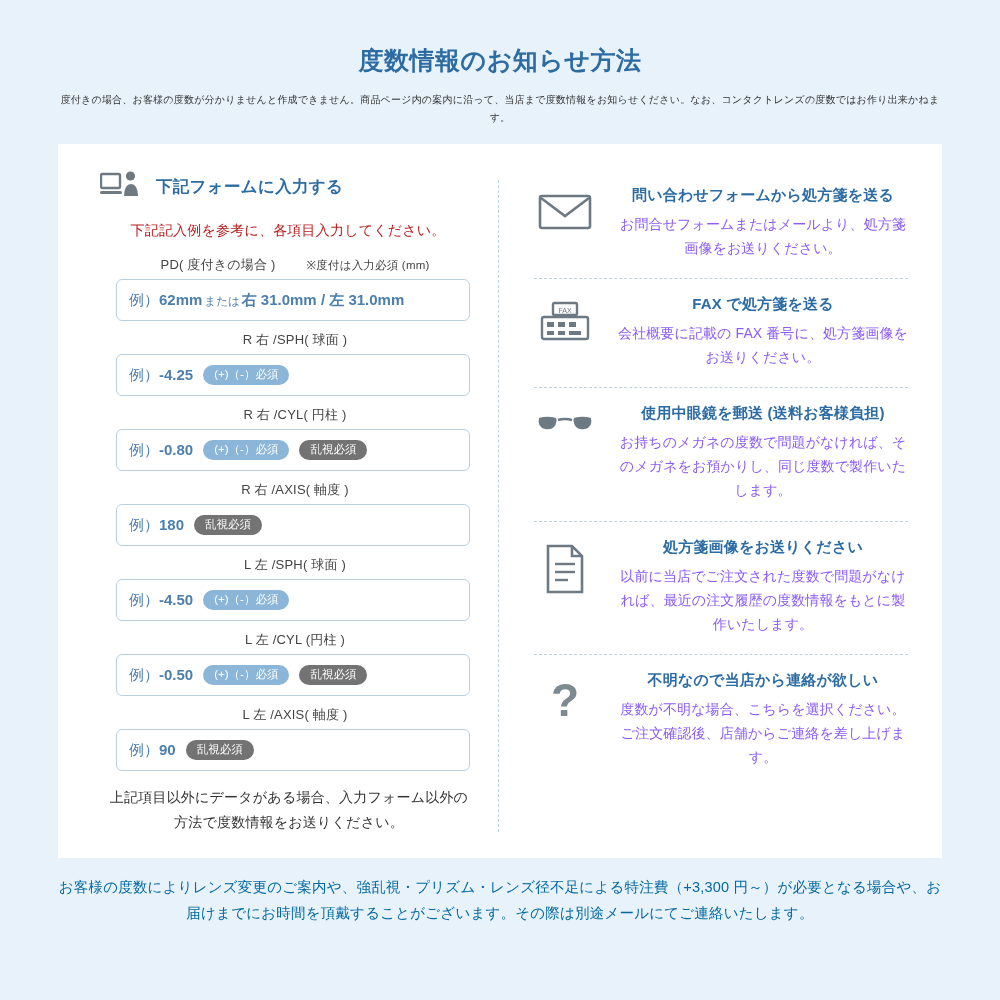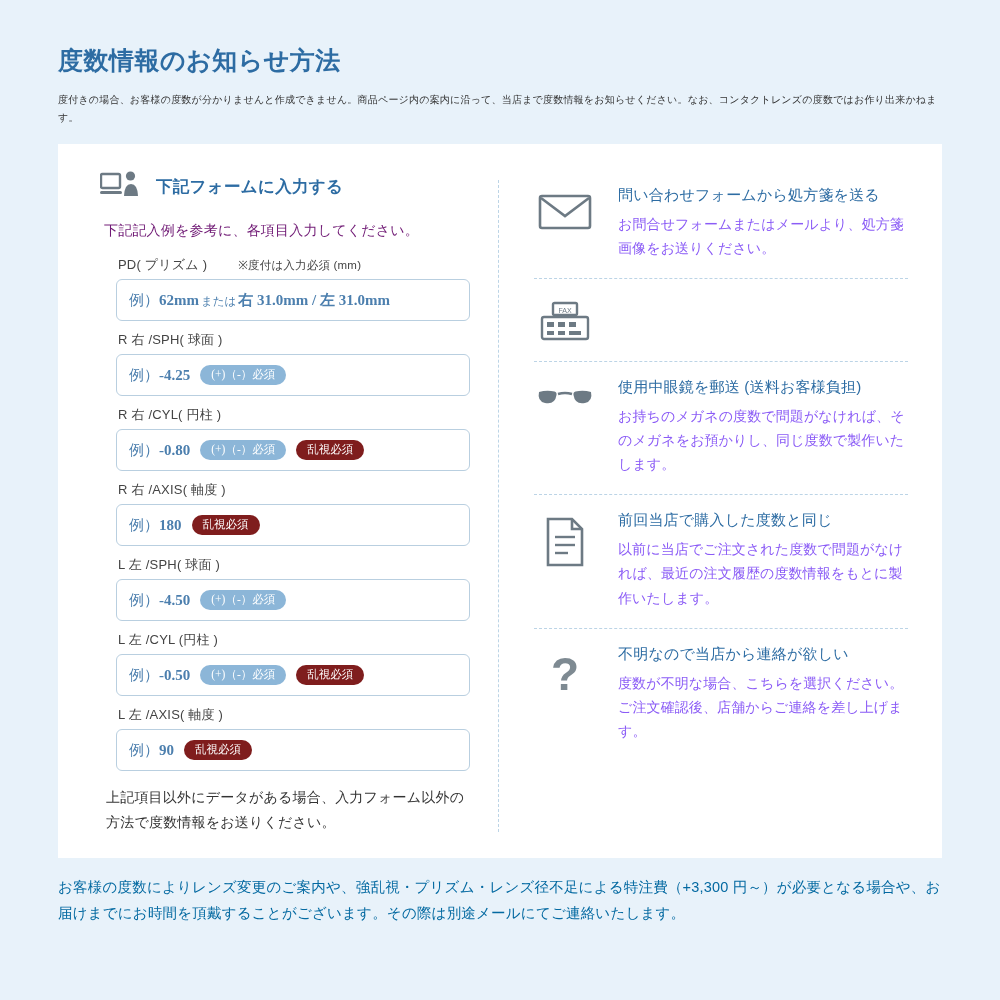--- a/index.html
+++ b/index.html
@@ -13,20 +13,21 @@
     font-family: "Liberation Sans", sans-serif;
     color: #333;
     overflow: hidden;
   }
   .page {
     position: relative;
     width: 1000px;
     height: 952px;
     box-sizing: border-box;
     padding: 44px 58px 0 58px;
+    text-align: center;
   }
   .page-title {
     color: #2d6ca3;
     font-size: 25px;
     font-weight: bold;
     letter-spacing: 0.5px;
     margin: 0 0 14px 0;
   }
   .intro {
     font-size: 10px;
@@ -65,21 +66,21 @@
     margin-bottom: 18px;
   }
   .left-head .label {
     color: #2d6ca3;
     font-size: 16.5px;
     font-weight: bold;
     letter-spacing: 0.3px;
   }
   .left-sub {
     font-size: 14px;
-    color: #701a75;
+    color: #b91c1c;
     margin: 1px 0 16px 4px;
     letter-spacing: 0.2px;
   }
   .field-label {
     font-size: 13px;
     color: #444;
     margin: 0 0 5px 18px;
     letter-spacing: 0.2px;
   }
   .field-label .small {
@@ -91,21 +92,20 @@
     margin: 0 0 10px 16px;
     width: 354px;
     height: 42px;
     border: 1px solid #b9cfe0;
     border-radius: 6px;
     display: flex;
     align-items: center;
     padding: 0 12px;
     gap: 10px;
     background: #fff;
-    font-family: Liberation Serif, serif;
   }
   .ex {
     color: #4c7fae;
     font-size: 15px;
     white-space: nowrap;
   }
   .ex b {
     font-weight: bold;
   }
   .ex .mid {
@@ -114,21 +114,21 @@
   }
   .badge {
     font-size: 11.5px;
     color: #ffffff;
     border-radius: 11px;
     padding: 4px 11px;
     white-space: nowrap;
     line-height: 1;
   }
   .badge-blue { background: #8cb6d8; }
-  .badge-orange { background: #7f1d1d; }
+  .badge-orange { background: #737373; }
   .left-foot {
     font-size: 14px;
     line-height: 1.75;
     color: #333;
     margin: 14px 0 0 6px;
     letter-spacing: 0.2px;
   }
   .r-item {
     display: flex;
     gap: 22px;
@@ -142,21 +142,21 @@
     flex: 0 0 62px;
     display: flex;
     align-items: flex-start;
     justify-content: center;
     padding-top: 6px;
     color: #7e8a92;
   }
   .r-title {
     color: #2d6ca3;
     font-size: 15px;
-    font-weight: normal;
+    font-weight: bold;
     margin: 0 0 7px 0;
     letter-spacing: 0.2px;
   }
   .r-body {
     font-size: 14px;
     line-height: 1.72;
     color: #8b5cf6;
     letter-spacing: 0.1px;
   }
   .footnote {
@@ -192,21 +192,21 @@
             <circle cx="30.5" cy="6" r="4.6" fill="#6d7a84"></circle>
             <path d="M24 26 q0.5 -12 7 -12 q6.5 0 7 12 z" fill="#6d7a84"></path>
           </svg>
         </span>
         <span class="label">下記フォームに入力する</span>
       </div>
 
       <p class="left-sub">下記記入例を参考に、各項目入力してください。</p>
 
       <div class="field-label">
-        <span>PD( プリズム )</span><span class="small">※度付は入力必須 (mm)</span>
+        <span>PD( 度付きの場合 )</span><span class="small">※度付は入力必須 (mm)</span>
       </div>
       <div class="input-box">
         <span class="ex">
           <span>例）</span><b>62mm</b><span class="mid">または</span><b>右 31.0mm / 左 31.0mm</b>
         </span>
       </div>
 
       <div class="field-label">R 右 /SPH( 球面 )</div>
       <div class="input-box">
         <span class="ex">
@@ -284,20 +284,24 @@
             <text x="27" y="11.5" font-size="7" text-anchor="middle" fill="#6d7a84" font-family="Liberation Sans, sans-serif">FAX</text>
             <rect x="4" y="16" width="46" height="22" rx="2" fill="none" stroke="#6d7a84" stroke-width="2.4"></rect>
             <rect x="9" y="21" width="7" height="5" fill="#6d7a84"></rect>
             <rect x="20" y="21" width="7" height="5" fill="#6d7a84"></rect>
             <rect x="31" y="21" width="7" height="5" fill="#6d7a84"></rect>
             <rect x="9" y="30" width="7" height="4" fill="#6d7a84"></rect>
             <rect x="20" y="30" width="7" height="4" fill="#6d7a84"></rect>
             <rect x="31" y="30" width="12" height="4" fill="#6d7a84"></rect>
           </svg>
         </div>
+        <div>
+          <div class="r-title">FAX で処方箋を送る</div>
+          <div class="r-body">会社概要に記載の FAX 番号に、処方箋画像をお送りください。</div>
+        </div>
       </div>
 
       <div class="r-item">
         <div class="r-icon">
           <svg width="60" height="26" viewBox="0 0 60 26" aria-hidden="true">
             <path d="M4 8 q-2 9 6 11 q10 2 11.5 -8 q0.5 -3 -2 -3.5 q-8 -1.5 -15.5 0.5 z" fill="#6d7a84"></path>
             <path d="M56 8 q2 9 -6 11 q-10 2 -11.5 -8 q-0.5 -3 2 -3.5 q8 -1.5 15.5 0.5 z" fill="#6d7a84"></path>
             <path d="M23 10 q7 -2 14 0" fill="none" stroke="#6d7a84" stroke-width="2.6"></path>
           </svg>
         </div>
@@ -311,21 +315,21 @@
         <div class="r-icon">
           <svg width="44" height="50" viewBox="0 0 44 50" aria-hidden="true">
             <path d="M5 2 H29 L39 12 V48 H5 Z" fill="none" stroke="#6d7a84" stroke-width="2.6"></path>
             <path d="M29 2 V12 H39" fill="none" stroke="#6d7a84" stroke-width="2.6"></path>
             <line x1="12" y1="20" x2="32" y2="20" stroke="#6d7a84" stroke-width="2.4"></line>
             <line x1="12" y1="28" x2="32" y2="28" stroke="#6d7a84" stroke-width="2.4"></line>
             <line x1="12" y1="36" x2="25" y2="36" stroke="#6d7a84" stroke-width="2.4"></line>
           </svg>
         </div>
         <div>
-          <div class="r-title">前回当店で購入した度数と同じ</div>
+          <div class="r-title">処方箋画像をお送りください</div>
           <div class="r-body">以前に当店でご注文された度数で問題がなければ、最近の注文履歴の度数情報をもとに製作いたします。</div>
         </div>
       </div>
 
       <div class="r-item">
         <div class="r-icon">
           <span class="qmark">?</span>
         </div>
         <div>
           <div class="r-title">不明なので当店から連絡が欲しい</div>

